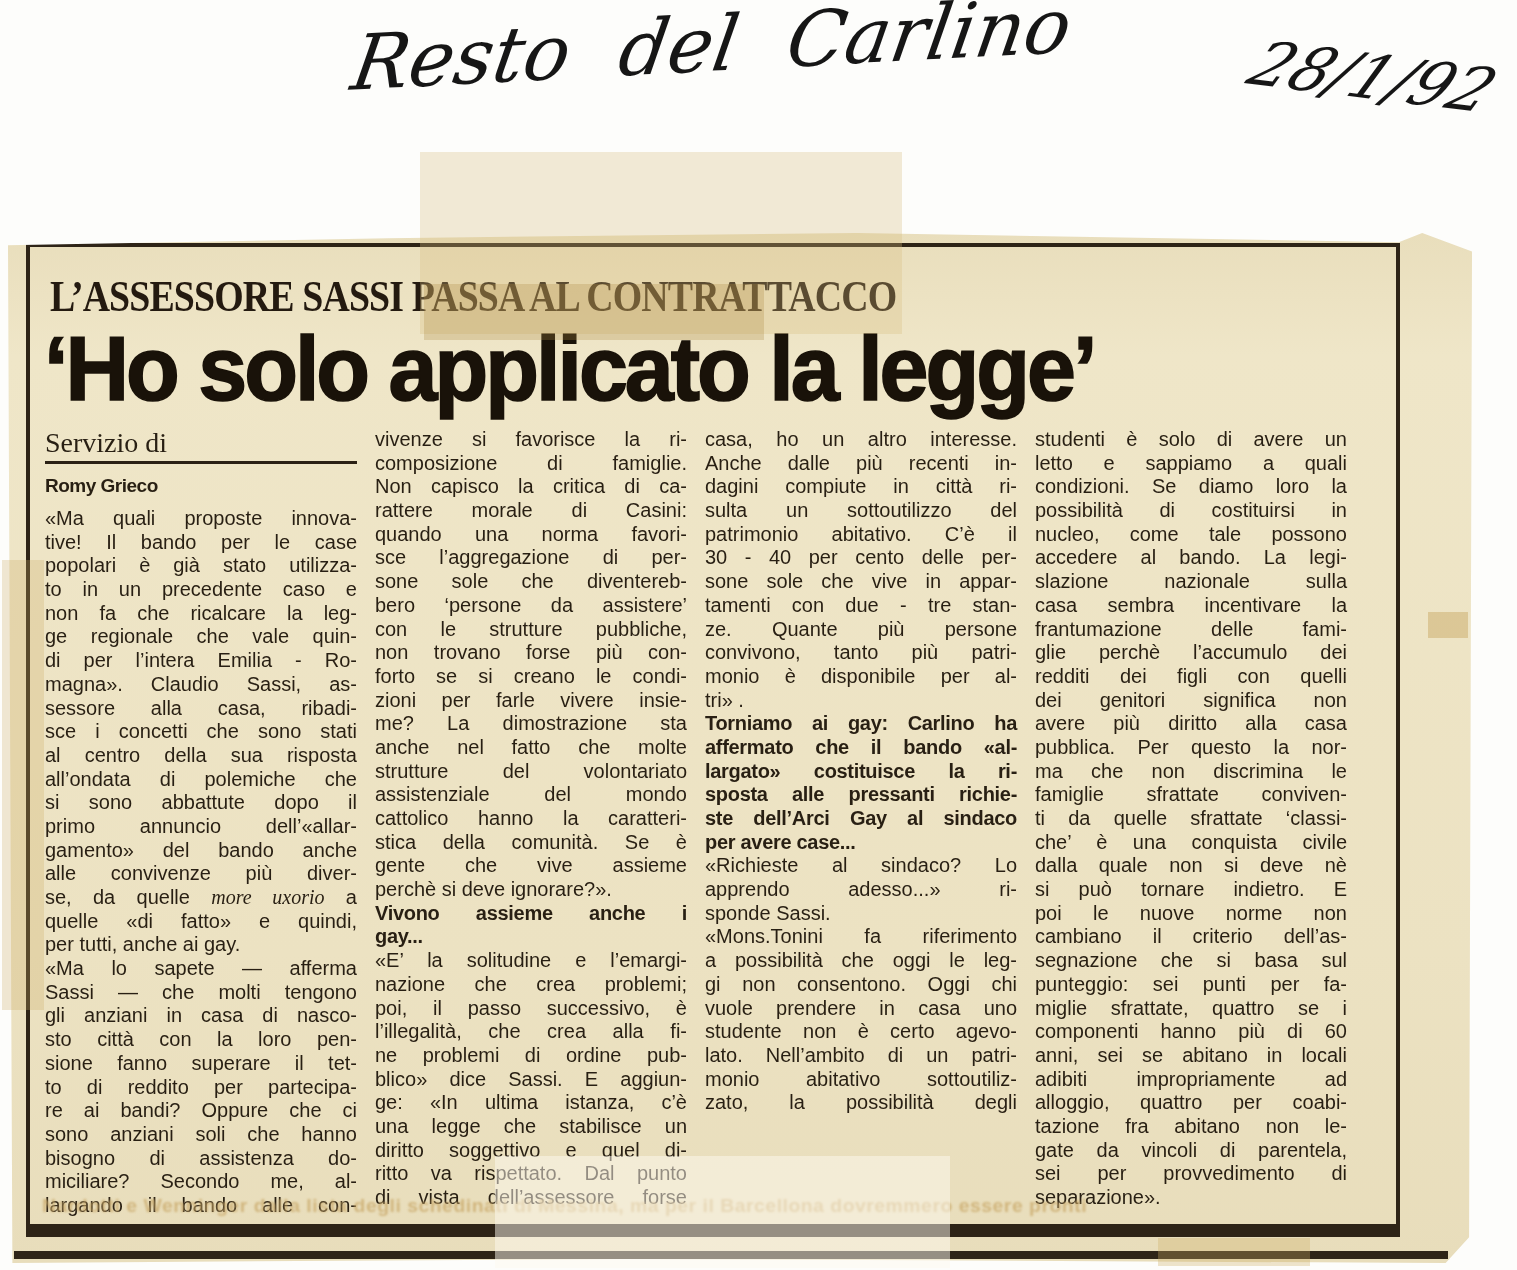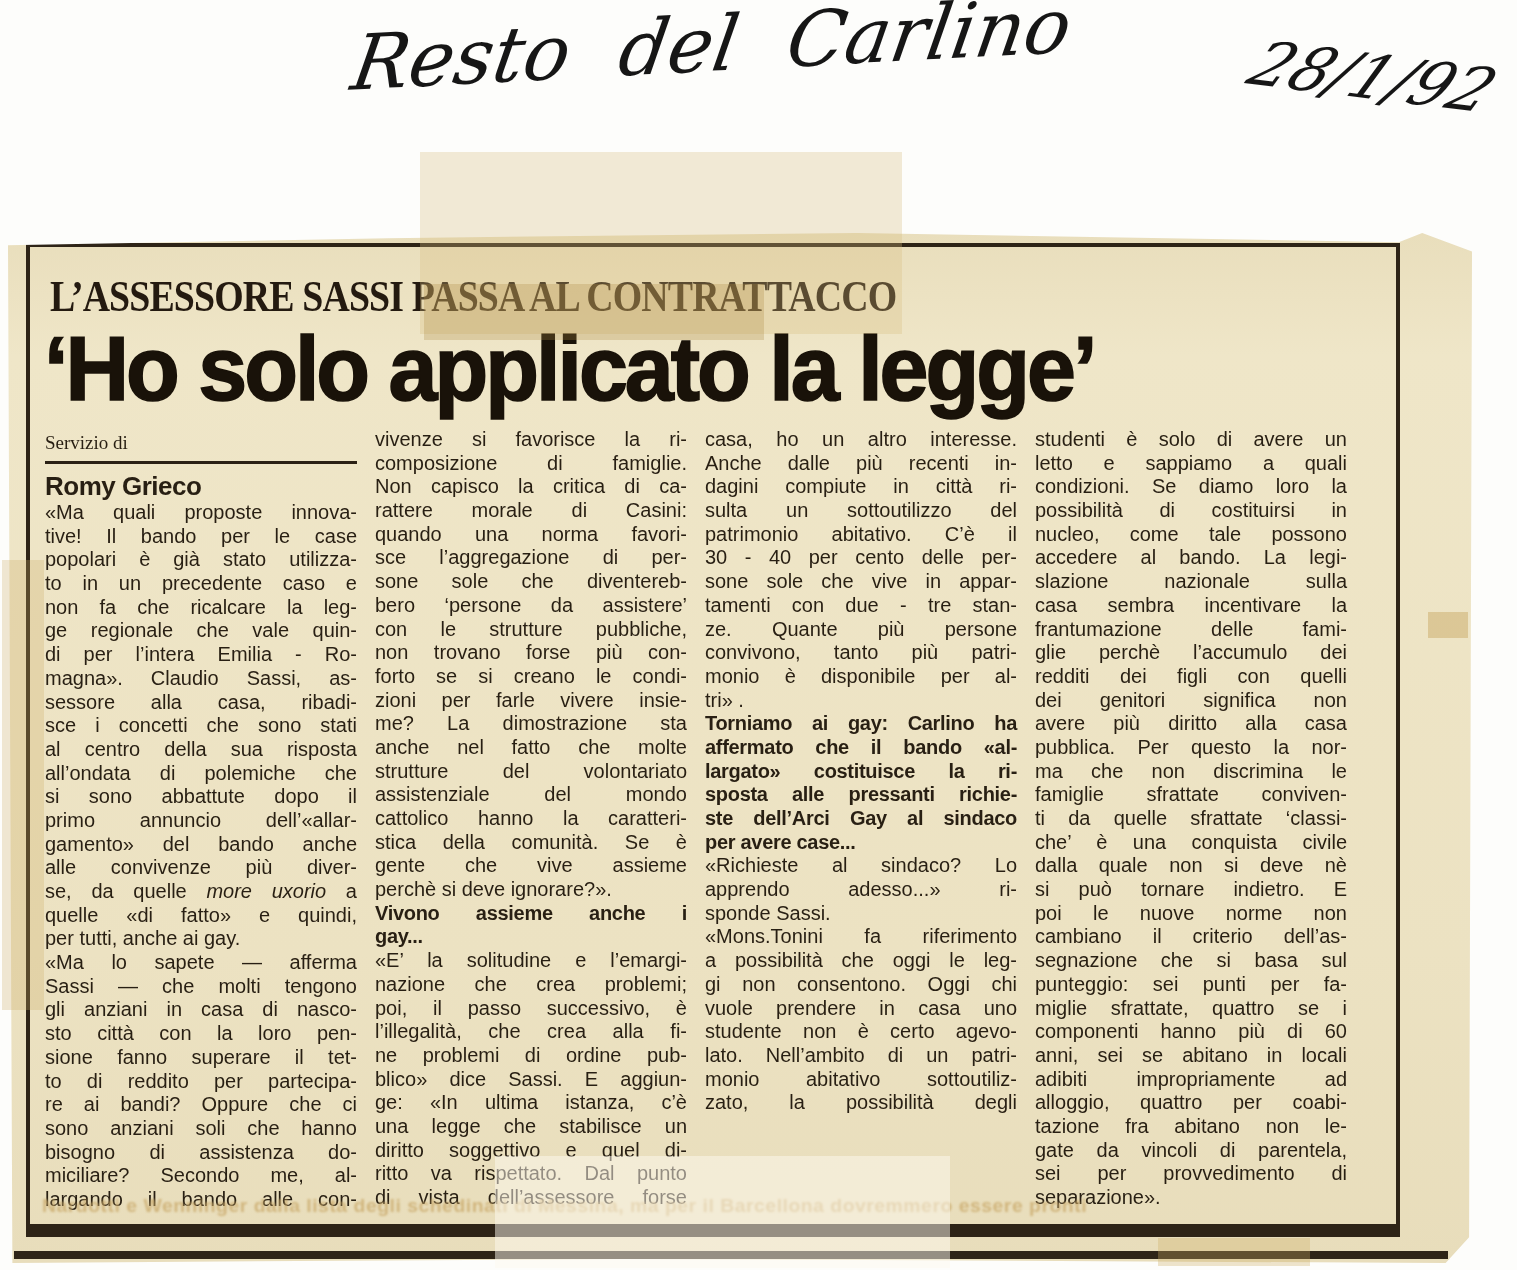--- a/index.html
+++ b/index.html
@@ -52,25 +52,25 @@
   .line{
     font-size:20px;line-height:23.7px;height:23.7px;
     text-align:justify;text-align-last:justify;text-justify:inter-word;
     white-space:nowrap;color:#281f13;
   }
   .line-end{text-align-last:left;}
   .sub .line{font-weight:700;letter-spacing:-0.3px;}
   .byline-label{border-bottom:3px solid #2b2115;padding-bottom:3px;margin-bottom:7px;}
   .byline-label .line{
     font-family:"Liberation Serif","DejaVu Serif",serif;
-    font-size:19px;line-height:30px;height:30px;text-align-last:left;
+    font-size:28px;line-height:30px;height:30px;text-align-last:left;
   }
   .byline-name .line{
-    font-size:26px;line-height:30px;height:30px;font-weight:700;
-    text-align-last:left;letter-spacing:-0.5px;
+    font-size:19px;line-height:30px;height:30px;font-weight:700;
+    text-align-last:left;letter-spacing:-0.5px;margin-bottom:6px;
   }
   .p{margin:0;}
   
   .bleed{
     position:absolute;left:34px;top:962px;width:1400px;
     font-size:19px;font-weight:700;color:#c9a868;opacity:.75;
     filter:blur(1px);white-space:nowrap;letter-spacing:.5px;
     transform:scaleX(1.02);transform-origin:left top;
   }
   .rule2{
@@ -78,21 +78,21 @@
     background:#2e2417;
   }
   
   .tape{position:absolute;}
   .tape-top{left:420px;top:152px;width:482px;height:182px;background:rgba(214,188,126,.30);}
   .tape-top-dark{left:424px;top:284px;width:340px;height:56px;background:rgba(172,136,64,.28);}
   .tape-bottom{left:495px;top:1156px;width:455px;height:112px;background:rgba(253,250,240,.50);}
   .tape-left{left:2px;top:560px;width:42px;height:450px;background:rgba(205,173,100,.28);}
   .tape-right{left:1428px;top:612px;width:40px;height:26px;background:rgba(195,160,85,.42);}
   .tape-br{left:1158px;top:1238px;width:152px;height:28px;background:rgba(205,175,100,.32);}
-  i{font-style:italic;}
+  i{font-style:italic;font-family:Liberation Serif, serif;}
 </style>
 </head>
 <body>
 
 <div class="hand hand-pub">Resto del Carlino</div>
 <div class="hand hand-date">28/1/92</div>
 
 <div class="paper">
   <div class="frame">
     <div class="kicker">L’ASSESSORE SASSI PASSA AL CONTRATTACCO</div>

